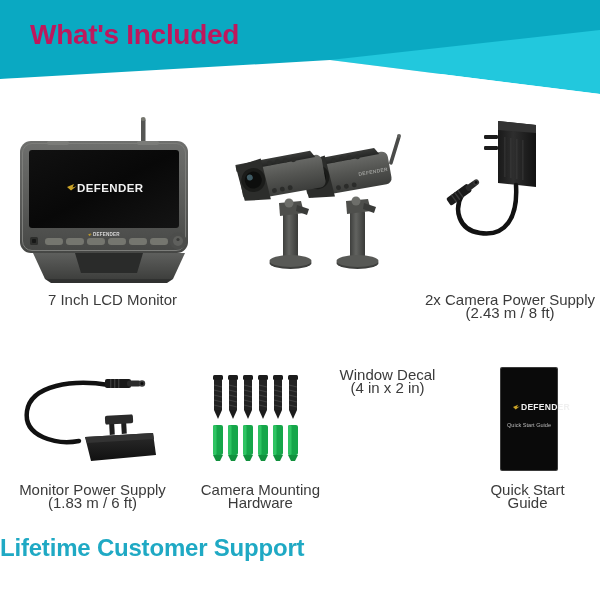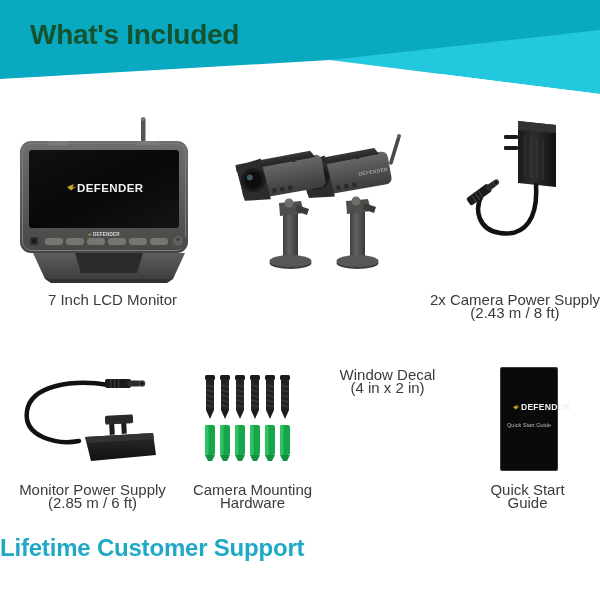--- a/index.html
+++ b/index.html
@@ -25,21 +25,21 @@
   }
   .banner svg {
     display: block;
   }
   .banner-title {
     position: absolute;
     left: 30px;
     top: 19px;
     font-size: 28px;
     font-weight: bold;
-    color: #14532d;
+    color: #be185d;
     letter-spacing: -0.3px;
     white-space: nowrap;
   }
 
   
   .row {
     position: absolute;
     left: 0;
     width: 600px;
     display: flex;
@@ -68,27 +68,27 @@
     line-height: 13px;
     margin-top: 8px;
     white-space: pre-line;
   }
 
   
   .cell-monitor { width: 225px; }
   .cell-monitor .art { height: 175px; }
   .cell-cameras { width: 195px; }
   .cell-cameras .art { height: 175px; }
-  .cell-camera-psu { width: 180px; align-items: flex-end; }
+  .cell-camera-psu { width: 180px; }
   .cell-camera-psu .art { height: 175px; }
 
   
   .cell-monitor-psu { width: 185px; }
   .cell-monitor-psu .art { height: 115px; }
-  .cell-mount { width: 135px; }
+  .cell-mount { width: 135px; align-items: flex-end; }
   .cell-mount .art { height: 115px; }
   .cell-decal { width: 135px; }
   .cell-decal .art { height: 115px; }
   .cell-guide { width: 145px; }
   .cell-guide .art { height: 115px; }
 
   
   .footer-tagline {
     position: absolute;
     left: 0;
@@ -345,21 +345,21 @@
         <path d="M72 74 L140 70 L141 76 L74 80 Z" fill="#333333"></path>
 
         <g>
           <path d="M96 58 l5 -0.4 l0.8 14 l-5 0.4 Z" fill="#1d1d1d"></path>
           <path d="M108 57 l5 -0.4 l0.8 14 l-5 0.4 Z" fill="#1d1d1d"></path>
           <rect x="92" y="52" width="28" height="9" rx="2" fill="#2a2a2a" transform="rotate(-3 106 56)"></rect>
         </g>
       </svg>
     </div>
     <div class="caption">Monitor Power Supply
-(2.85 m / 6 ft)</div>
+(1.83 m / 6 ft)</div>
   </div>
 
   <div class="cell cell-mount">
     <div class="art">
       <svg width="118" height="112" viewBox="0 0 118 112">
 
         <g>
           <g transform="translate(16,12)">
             <rect x="-5" y="0" width="10" height="5" rx="1.5" fill="#1b1b1b"></rect>
             <rect x="-4" y="5" width="8" height="30" fill="#232323"></rect>

